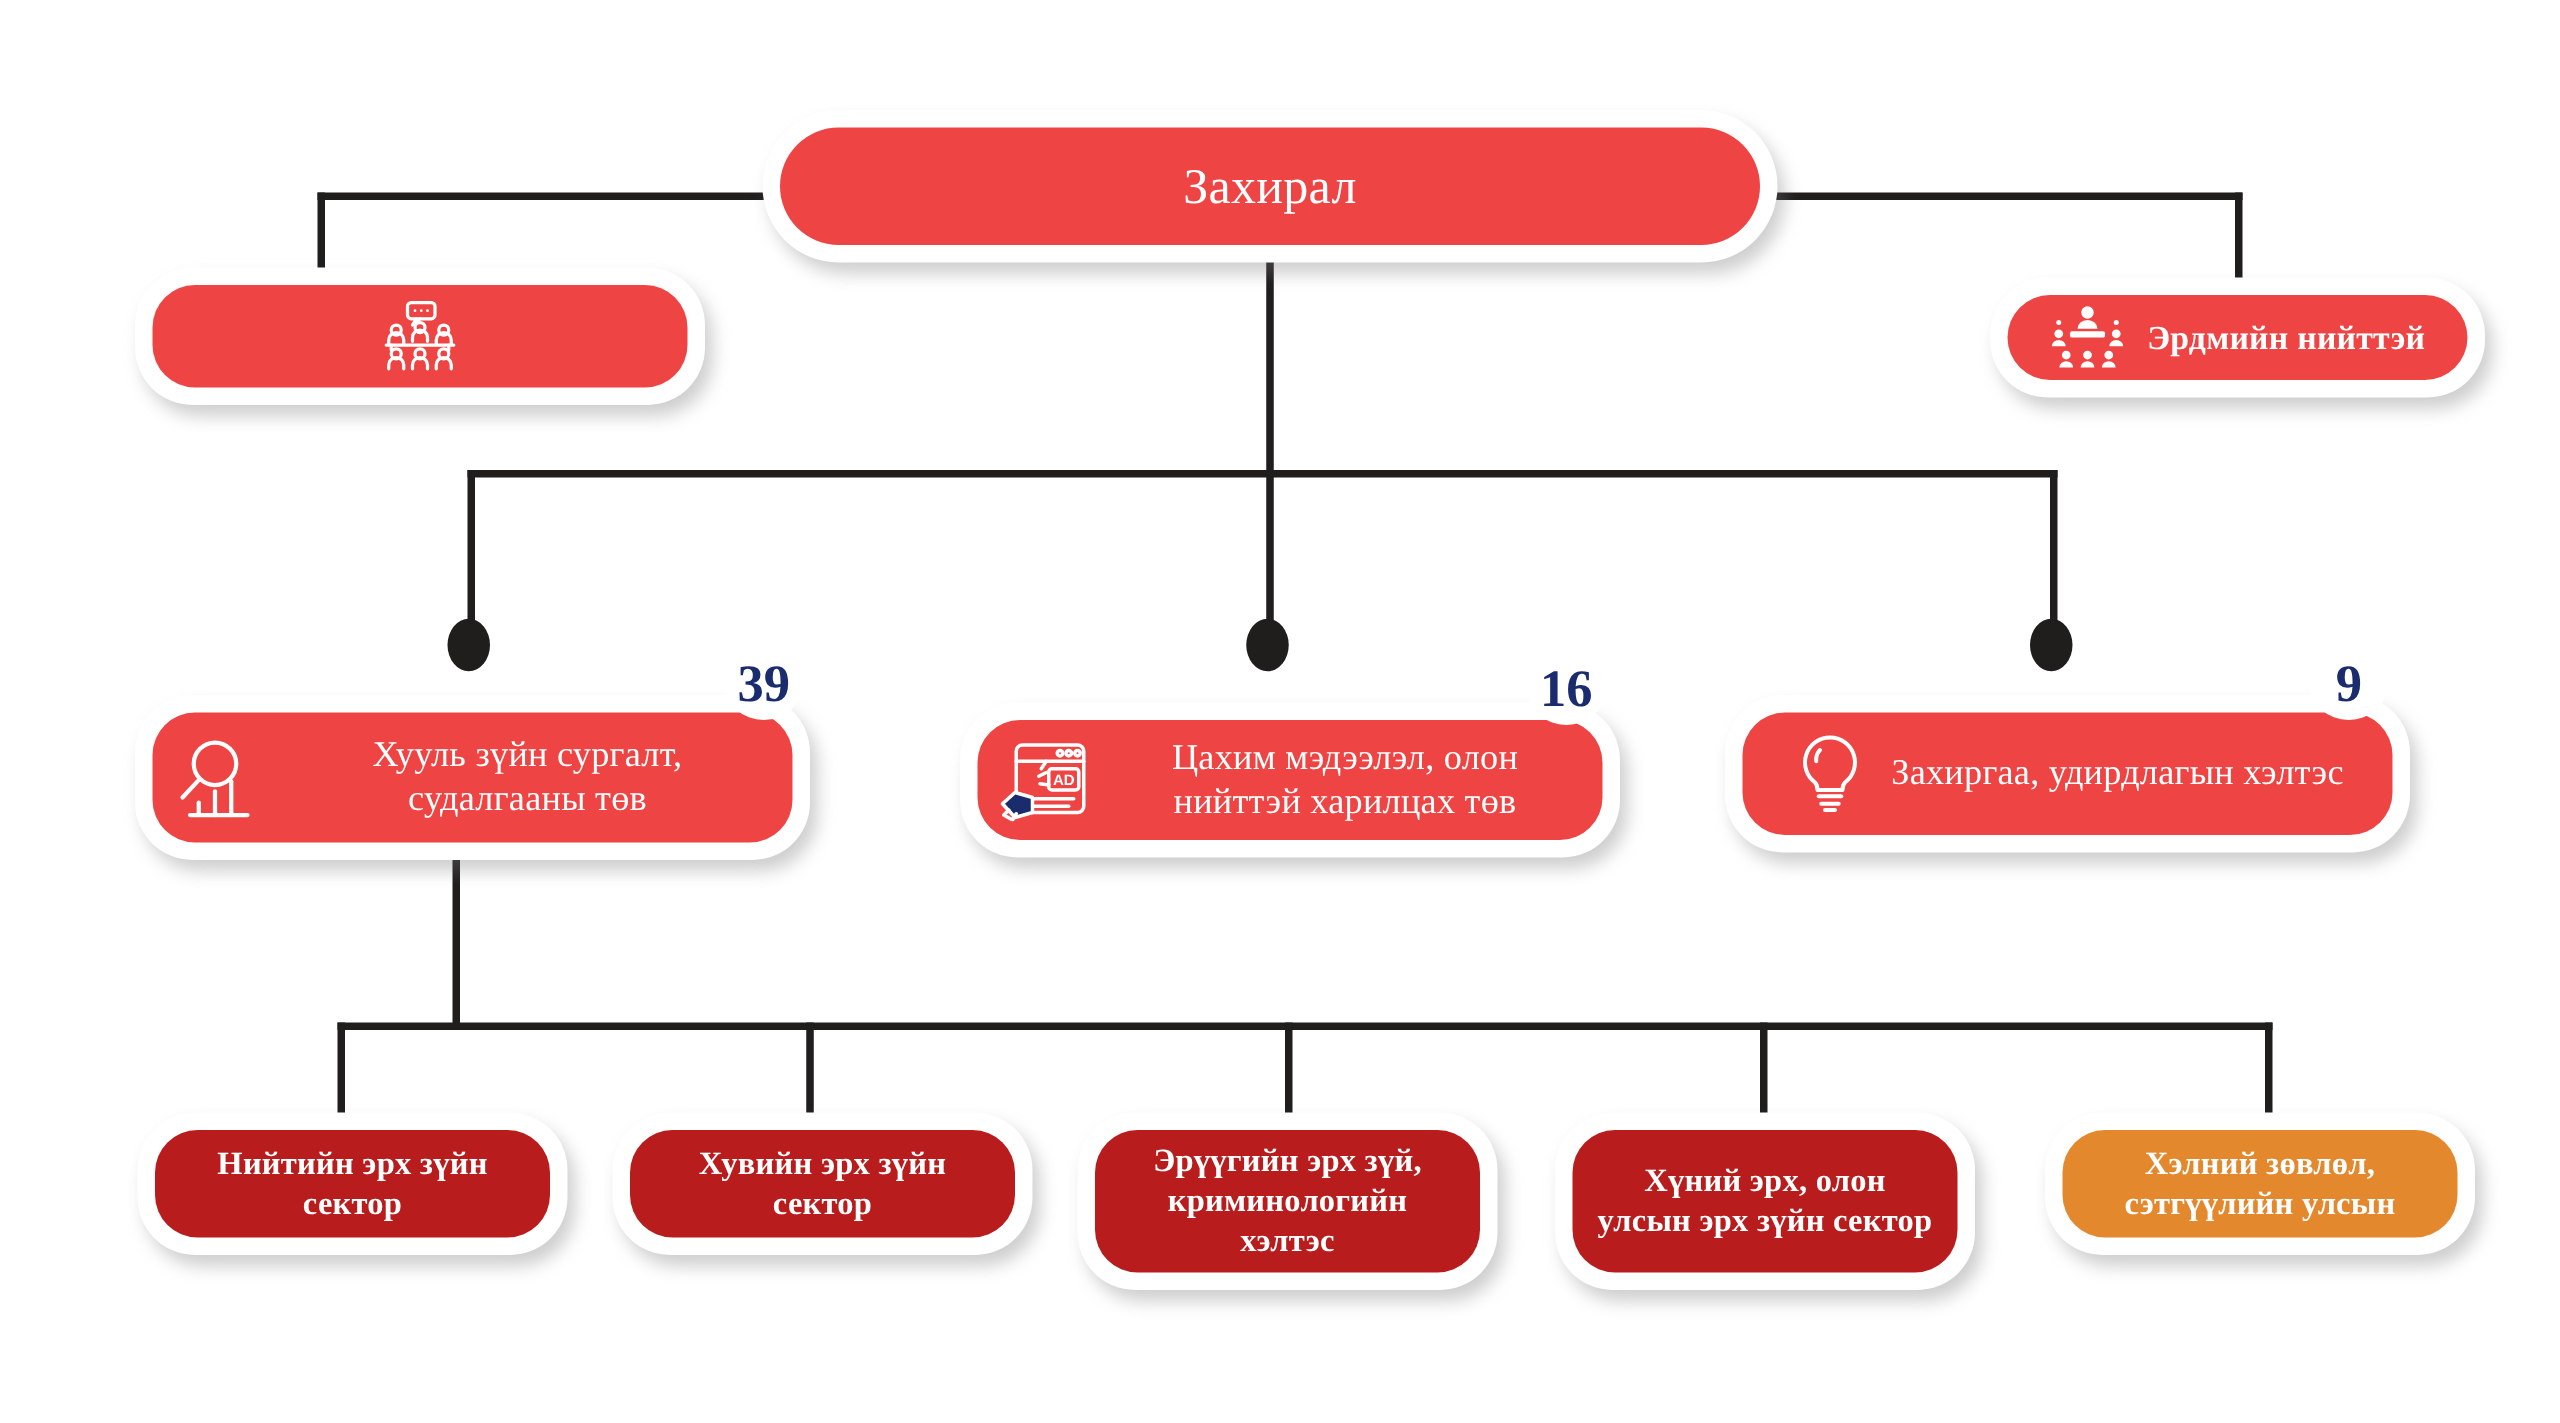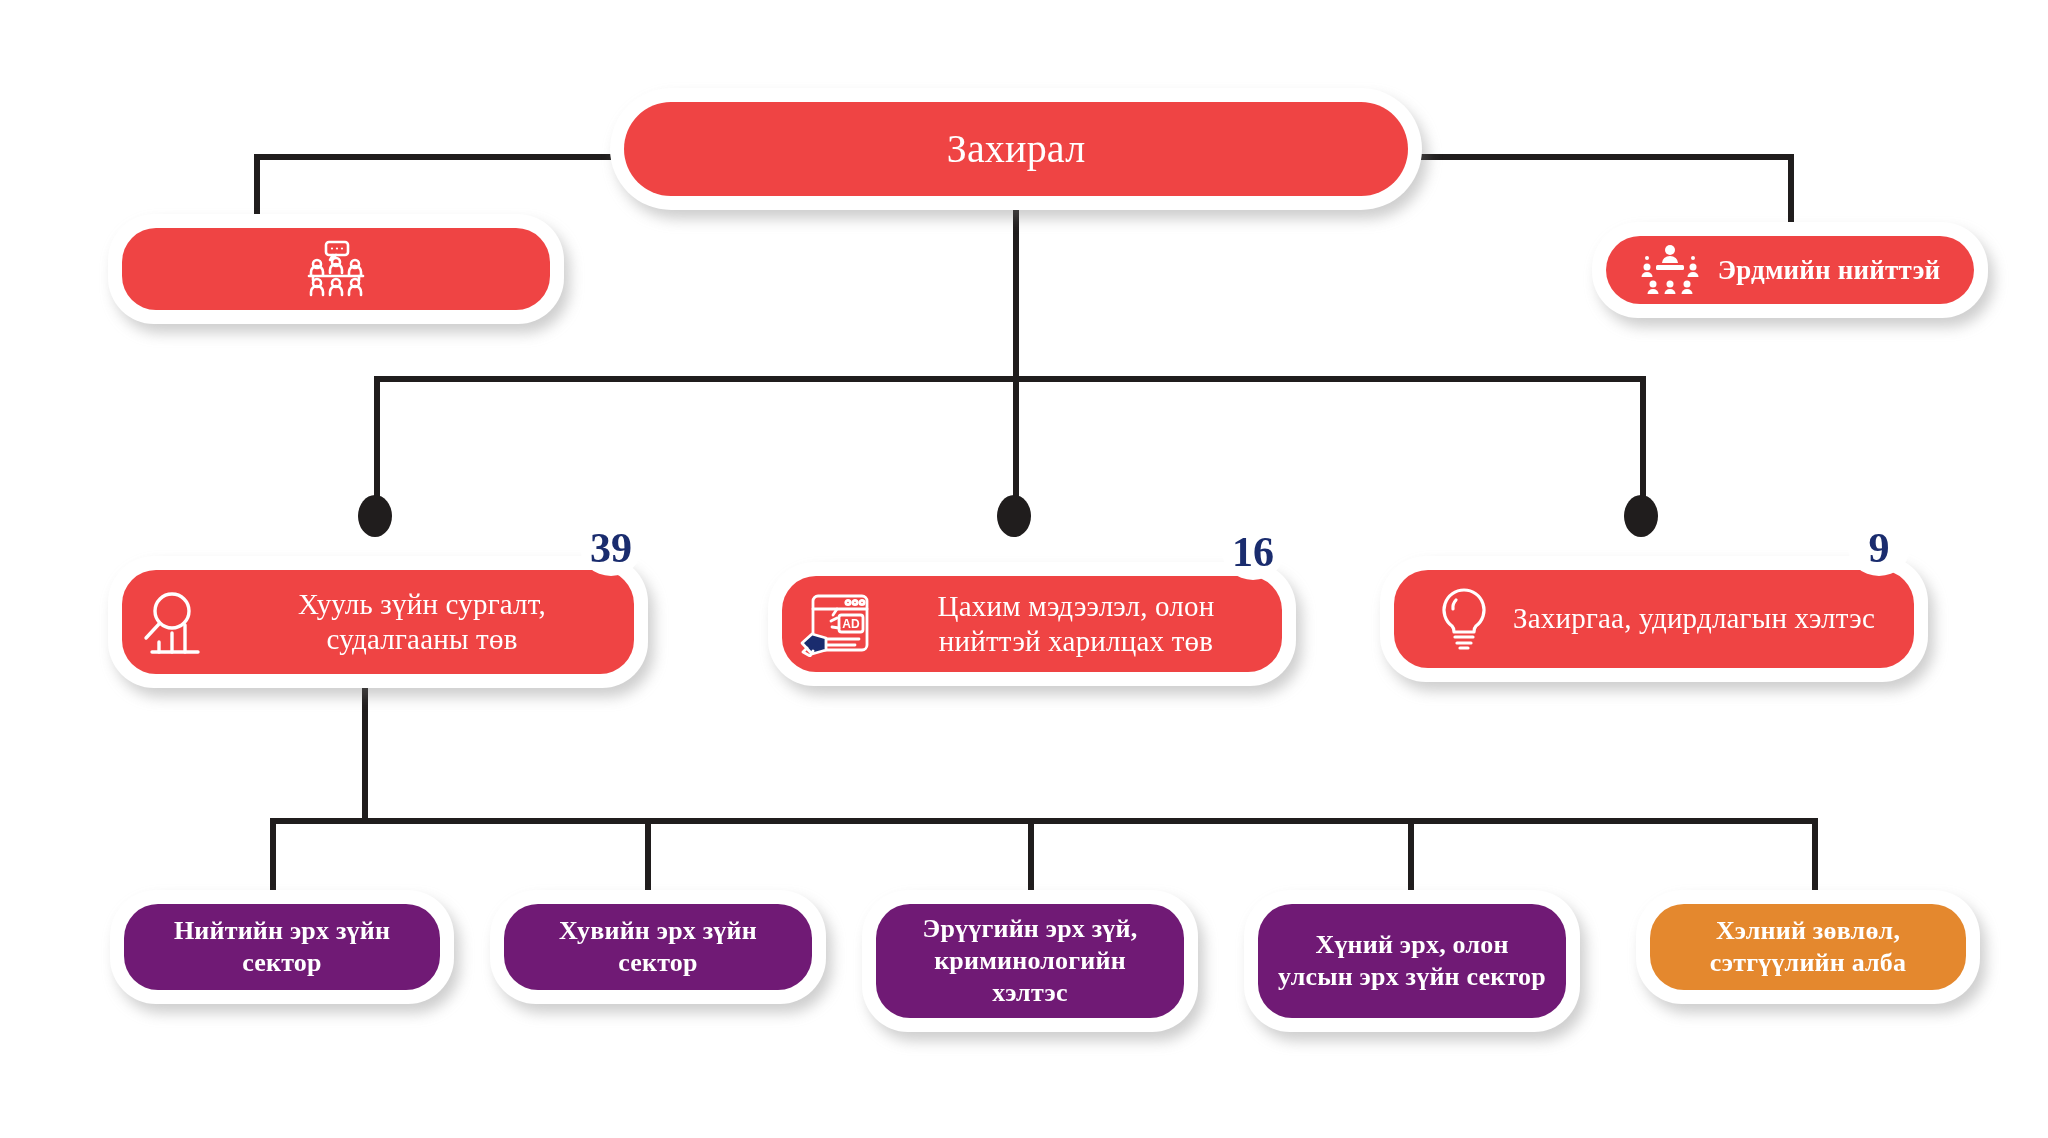--- a/index.html
+++ b/index.html
@@ -52,21 +52,21 @@
     display: flex;
     align-items: center;
     justify-content: center;
     gap: 18px;
     padding: 6px 18px;
     color: #ffffff;
     text-align: center;
     line-height: 1.22;
   }
   .node.navy .node-inner  { background: #ef4444; }
-  .node.red  .node-inner  { background: #701a75; }
+  .node.red  .node-inner  { background: #b91c1c; }
   .node.orange .node-inner{ background: #e4882e; }
 
   .node-label {
     font-weight: 400;
     letter-spacing: .2px;
   }
   .node.red .node-label,
   .node.orange .node-label { font-weight: 700; }
 
   
@@ -288,17 +288,17 @@
   </div>
 
   <div class="node red" id="node-human-rights">
     <div class="node-inner">
       <span class="node-label">Хүний эрх, олон улсын эрх зүйн сектор</span>
     </div>
   </div>
 
   <div class="node orange" id="node-language-journal">
     <div class="node-inner">
-      <span class="node-label">Хэлний зөвлөл, сэтгүүлийн алба</span>
+      <span class="node-label">Хэлний зөвлөл, сэтгүүлийн улсын</span>
     </div>
   </div>
 
 </div>
 
 </body></html>

